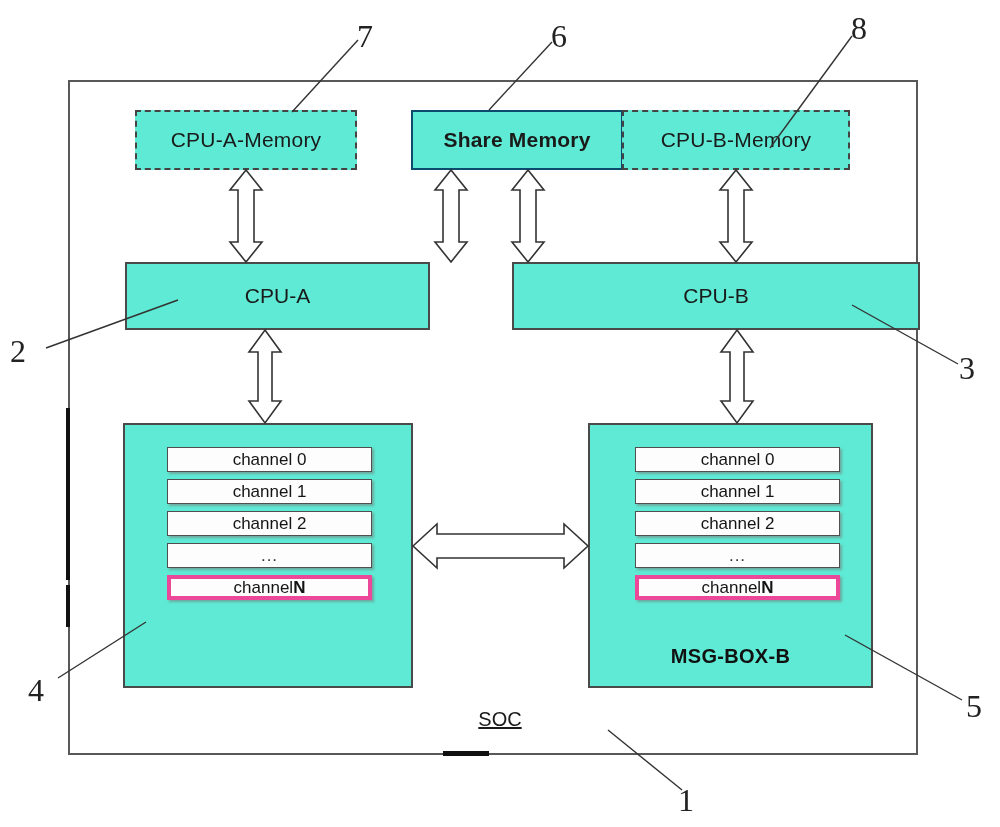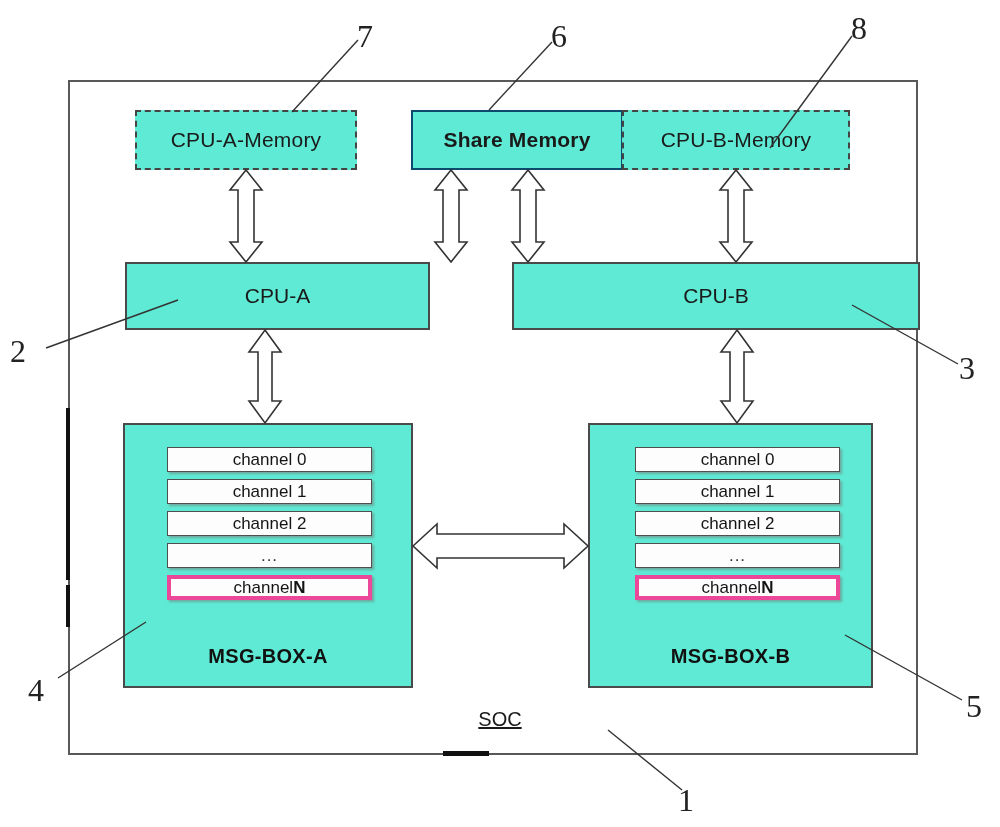--- a/index.html
+++ b/index.html
@@ -186,21 +186,20 @@
   </div>
 
   <div id="msg-box-a" class="box msg-box">
     <div class="chan-stack">
       <div class="chan">channel 0</div>
       <div class="chan">channel 1</div>
       <div class="chan">channel 2</div>
       <div class="chan ellipsis">...</div>
       <div class="chan strong">channel <span class="bold-n">N</span></div>
     </div>
-    <div class="msg-label">MSG-BOX-A</div>
   </div>
 
   <div id="msg-box-b" class="box msg-box">
     <div class="chan-stack">
       <div class="chan">channel 0</div>
       <div class="chan">channel 1</div>
       <div class="chan">channel 2</div>
       <div class="chan ellipsis">...</div>
       <div class="chan strong">channel <span class="bold-n">N</span></div>
     </div>

